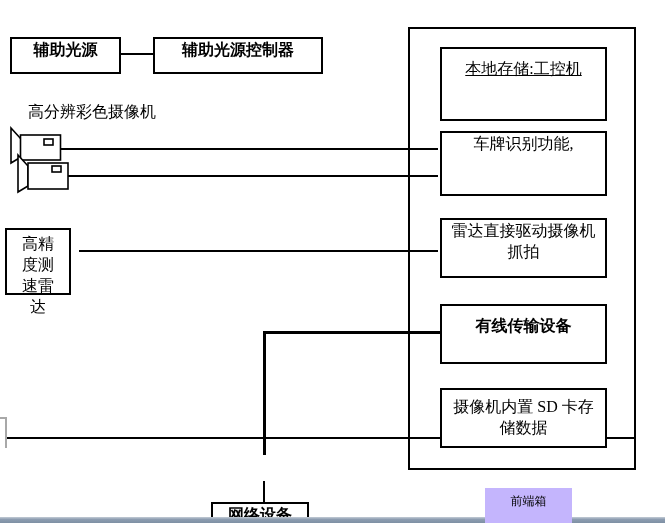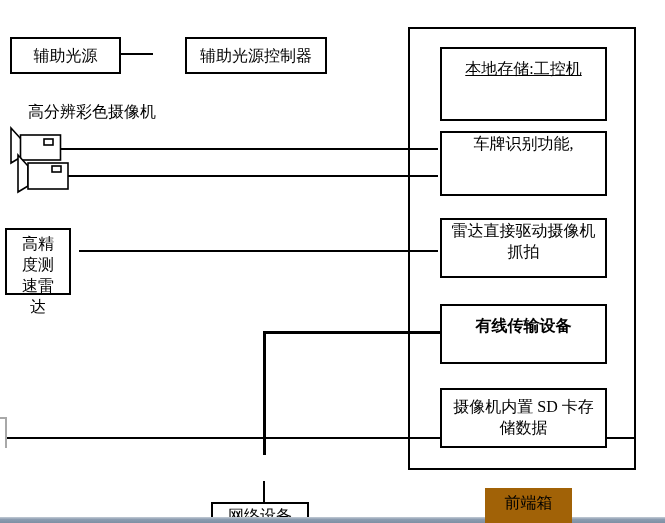--- a/index.html
+++ b/index.html
@@ -5,30 +5,30 @@
   html,body{margin:0;padding:0;background:#fff;}
   .canvas{
     position:relative;width:665px;height:523px;background:#ffffff;
     font-family:"Liberation Serif","DejaVu Serif",serif;
     color:#000;overflow:hidden;
   }
   .box{
     position:absolute;border:2px solid #000;background:#fff;
     box-sizing:border-box;font-size:16px;line-height:21px;text-align:center;
   }
-  .box.center{display:flex;align-items:center;justify-content:center;}
+  .box.center{display:flex;justify-content:center;font-weight:bold;}
   .box.toppad{padding-top:9px;}
   .outline{position:absolute;border:2px solid #000;background:transparent;box-sizing:border-box;}
   .hline,.vline{position:absolute;background:#000;}
   .gray{background:#a8a8a8;}
   .label{position:absolute;font-size:16px;line-height:18px;white-space:nowrap;text-align:center;}
   .statusbar{position:absolute;left:0;top:517px;width:665px;height:6px;
     background:linear-gradient(180deg,#c3ccd6 0%,#8c9cb0 40%,#7e90a4 100%);}
-  .caption-bg{position:absolute;left:485px;top:488px;width:87px;height:35px;background:#a16207;
-    display:flex;align-items:flex-start;justify-content:center;font-size:16px;padding-top:5px;box-sizing:border-box;}
+  .caption-bg{position:absolute;left:485px;top:488px;width:87px;height:35px;background:#c4b5fd;
+    display:flex;align-items:flex-start;justify-content:center;font-size:12px;padding-top:5px;box-sizing:border-box;}
   svg{position:absolute;overflow:visible;}
 </style>
 </head>
 <body>
 
 <div class="canvas">
 
   <div class="hline" style="left:121px;top:53px;width:32px;height:2px;"></div>
   <div class="hline" style="left:60px;top:148px;width:378px;height:2px;"></div>
   <div class="hline" style="left:67px;top:175px;width:371px;height:2px;"></div>
@@ -38,21 +38,21 @@
   <div class="hline" style="left:7px;top:437px;width:433px;height:2px;"></div>
   <div class="hline" style="left:607px;top:437px;width:28px;height:2px;"></div>
   <div class="vline" style="left:263px;top:481px;width:2px;height:36px;"></div>
 
   <div class="hline gray" style="left:0;top:417px;width:7px;height:2px;"></div>
   <div class="vline gray" style="left:5px;top:417px;width:2px;height:31px;"></div>
 
   <div class="box center" style="left:10px;top:37px;width:111px;height:37px;">
     <span>辅助光源</span>
   </div>
-  <div class="box center" style="left:153px;top:37px;width:142px;height:37px;margin-left:32px;">
+  <div class="box center" style="left:153px;top:37px;width:170px;height:37px;">
     <span>辅助光源控制器</span>
   </div>
 
   <div class="label" style="left:28px;top:103px;">高分辨彩色摄像机</div>
 
   <svg style="left:8px;top:124px;" width="56" height="45" viewBox="0 0 56 45">
     <polygon points="3,4 13,15 13,33 3,39" fill="#fff" stroke="#000" stroke-width="1.6"></polygon>
     <rect x="12.5" y="11" width="40" height="25" fill="#fff" stroke="#000" stroke-width="1.6"></rect>
     <rect x="36" y="15" width="9" height="6" fill="#fff" stroke="#000" stroke-width="1.6"></rect>
   </svg>

